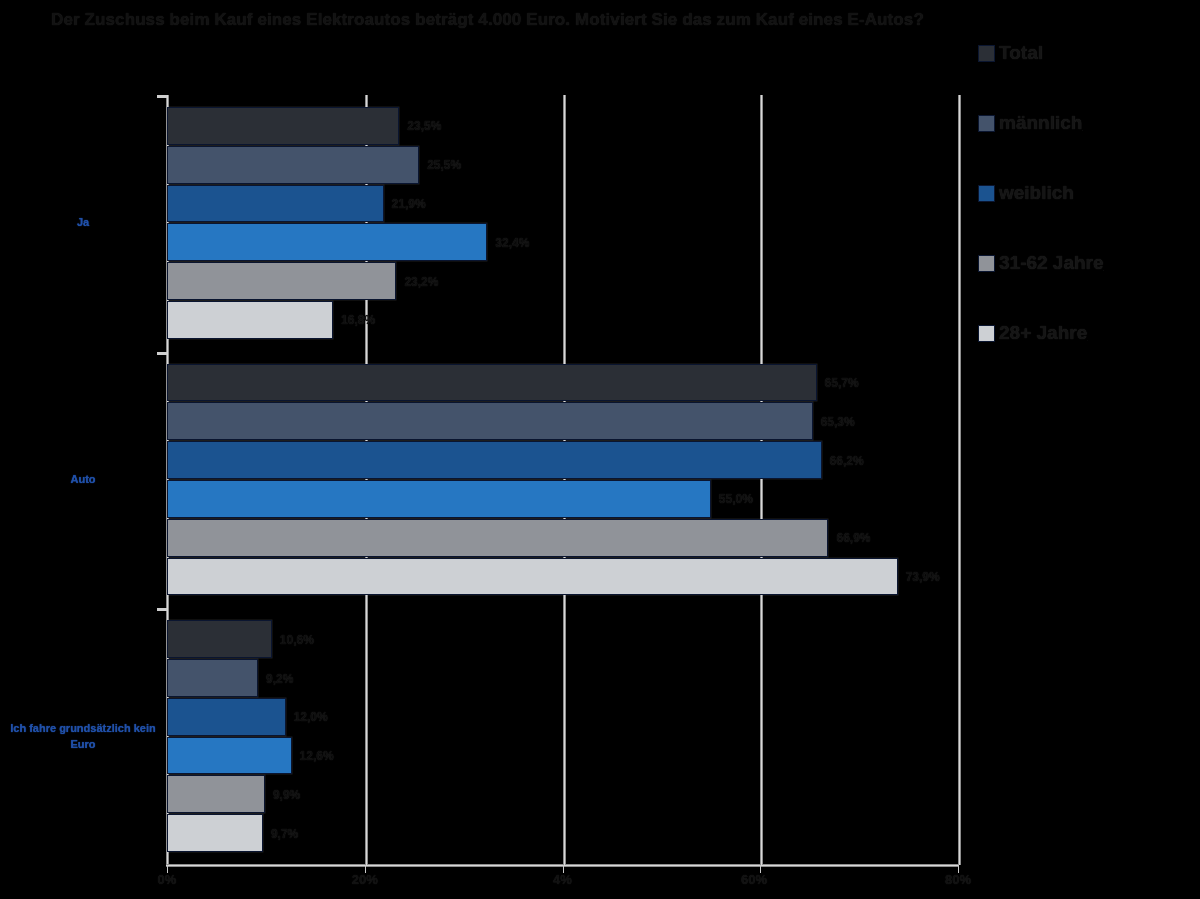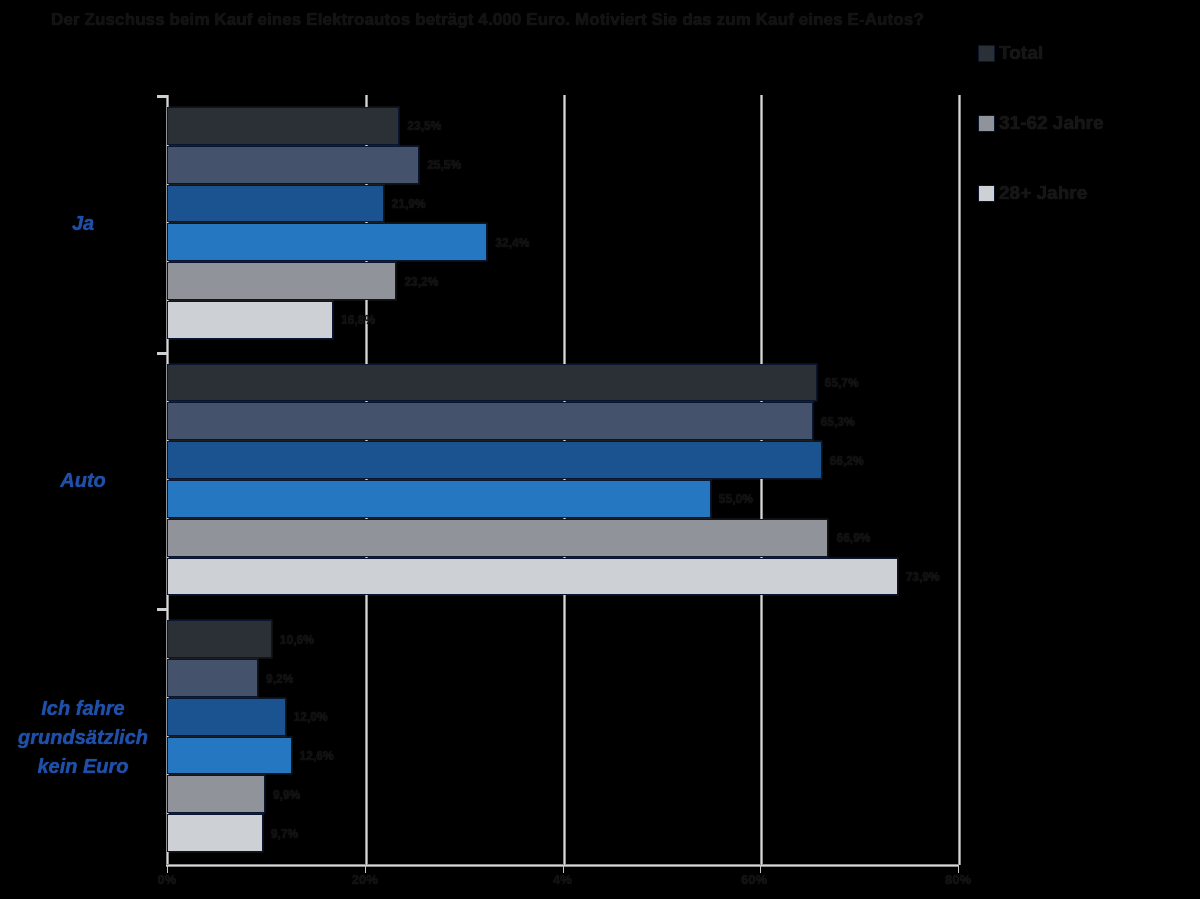--- a/index.html
+++ b/index.html
@@ -97,23 +97,22 @@
     color: #0e0e0e;
     text-shadow: 0 0 1px #303030;
     white-space: nowrap;
     transform: translateY(-50%);
   }
 
   
   .cat-label {
     position: absolute;
     text-align: center;
-    font-size: 20px;
-    font-weight: bold;
-    font-style: italic;
+    font-size: 11px;
+    font-weight: bold;
     color: #1f4fa8;
     text-shadow: 0 0 1px #2a5fc0;
     line-height: 1.45;
     width: 150px;
     transform: translateY(-50%);
   }
 
   
   #legend {
     position: absolute;
@@ -218,20 +217,28 @@
       <div class="cat-label" style="left: 8px; top: 480px;">Auto</div>
       <div class="cat-label" style="left: 8px; top: 736.667px;">Ich fahre grundsätzlich kein Euro</div>
     </div>
 
   <div id="legend">
       <div class="legend-item">
         <span class="legend-swatch" style="background: rgb(43, 47, 54);"></span>
         <span class="legend-text">Total</span>
       </div>
       <div class="legend-item">
+        <span class="legend-swatch" style="background: rgb(68, 83, 107);"></span>
+        <span class="legend-text">männlich</span>
+      </div>
+      <div class="legend-item">
+        <span class="legend-swatch" style="background: rgb(27, 83, 144);"></span>
+        <span class="legend-text">weiblich</span>
+      </div>
+      <div class="legend-item">
         <span class="legend-swatch" style="background: rgb(144, 147, 153);"></span>
         <span class="legend-text">31-62 Jahre</span>
       </div>
       <div class="legend-item">
         <span class="legend-swatch" style="background: rgb(205, 208, 212);"></span>
         <span class="legend-text">28+ Jahre</span>
       </div>
     </div>
 
 </div>

